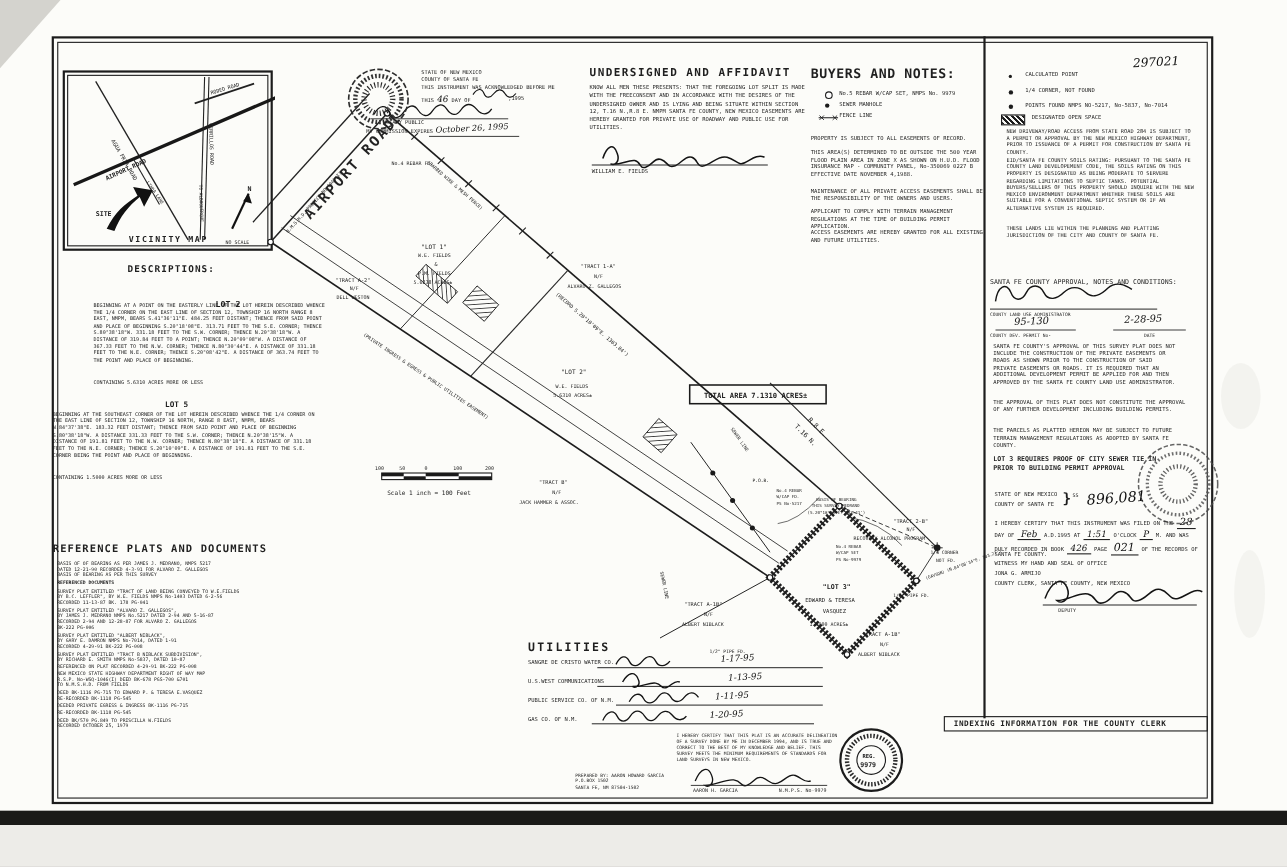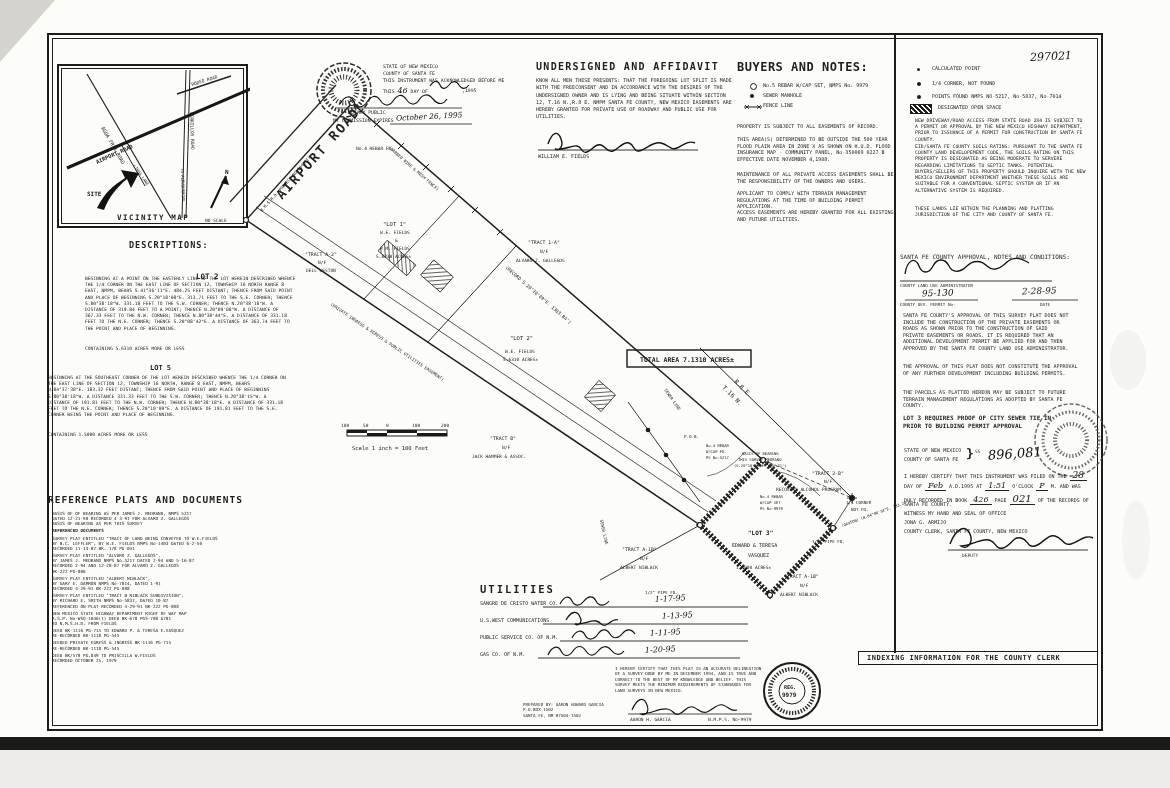--- a/index.html
+++ b/index.html
@@ -319,21 +319,21 @@
     <span>PAGE</span>
     <span class="hand blank" style="font-size:10px;">021</span>
     <span>OF THE RECORDS OF</span>
   </div>
   <div class="t" style="left:904px;top:501px;font-size:5px;">SANTA FE COUNTY.</div>
   <div class="t" style="left:904px;top:510px;font-size:5px;">WITNESS MY HAND AND SEAL OF OFFICE</div>
   <div class="t" style="left:904px;top:519px;font-size:5px;">JONA G. ARMIJO</div>
   <div class="t" style="left:904px;top:528px;font-size:5px;">COUNTY CLERK, SANTA FE COUNTY, NEW MEXICO</div>
   <div class="t" style="left:962px;top:553px;font-size:4.5px;">DEPUTY</div>
 
-  <div class="t b" style="left:129px;top:240px;font-size:8.5px;letter-spacing:1px;">DESCRIPTIONS:</div>
+  <div class="t b" style="left:116px;top:240px;font-size:8.5px;letter-spacing:1px;">DESCRIPTIONS:</div>
   <div class="t b" style="left:196px;top:272px;font-size:7.5px;">LOT 2</div>
   <div class="t w" style="left:85px;top:276px;width:212px;font-size:4.6px;line-height:1.35;">BEGINNING AT A POINT ON THE EASTERLY LINE OF THE LOT HEREIN DESCRIBED WHENCE THE 1/4 CORNER ON THE EAST LINE OF SECTION 12, TOWNSHIP 16 NORTH RANGE 8 EAST, NMPM, BEARS S.41°36'11"E. 484.25 FEET DISTANT; THENCE FROM SAID POINT AND PLACE OF BEGINNING S.20°18'08"E. 313.71 FEET TO THE S.E. CORNER; THENCE S.80°38'18"W. 331.18 FEET TO THE S.W. CORNER; THENCE N.20°38'18"W. A DISTANCE OF 319.84 FEET TO A POINT; THENCE N.20°09'08"W. A DISTANCE OF 367.33 FEET TO THE N.W. CORNER; THENCE N.80°30'44"E. A DISTANCE OF 331.18 FEET TO THE N.E. CORNER; THENCE S.20°08'42"E. A DISTANCE OF 363.74 FEET TO THE POINT AND PLACE OF BEGINNING.</div>
   <div class="t" style="left:85px;top:346px;font-size:4.6px;">CONTAINING 5.6310 ACRES MORE OR LESS</div>
   <div class="t b" style="left:150px;top:364px;font-size:7px;">LOT 5</div>
   <div class="t w" style="left:48px;top:375px;width:238px;font-size:4.6px;line-height:1.35;">BEGINNING AT THE SOUTHEAST CORNER OF THE LOT HEREIN DESCRIBED WHENCE THE 1/4 CORNER ON THE EAST LINE OF SECTION 12, TOWNSHIP 16 NORTH, RANGE 8 EAST, NMPM, BEARS N.84°37'38"E. 183.32 FEET DISTANT; THENCE FROM SAID POINT AND PLACE OF BEGINNING S.80°38'18"W. A DISTANCE 331.33 FEET TO THE S.W. CORNER; THENCE N.20°38'15"W. A DISTANCE OF 191.81 FEET TO THE N.W. CORNER; THENCE N.80°38'18"E. A DISTANCE OF 331.18 FEET TO THE N.E. CORNER; THENCE S.20°10'09"E. A DISTANCE OF 191.81 FEET TO THE S.E. CORNER BEING THE POINT AND PLACE OF BEGINNING.</div>
   <div class="t" style="left:48px;top:432px;font-size:4.6px;">CONTAINING 1.5000 ACRES MORE OR LESS</div>
 
   <div class="t b" style="left:48px;top:494px;font-size:9.5px;letter-spacing:1px;">REFERENCE PLATS AND DOCUMENTS</div>
   <div style="position:absolute;left:52px;top:511px;width:250px;">
     <div class="t pre" style="position:static;font-size:4.3px;line-height:1.2;margin-bottom:2px;">BASIS OF OF BEARING AS PER JAMES J. MEDRANO, NMPS 5217

